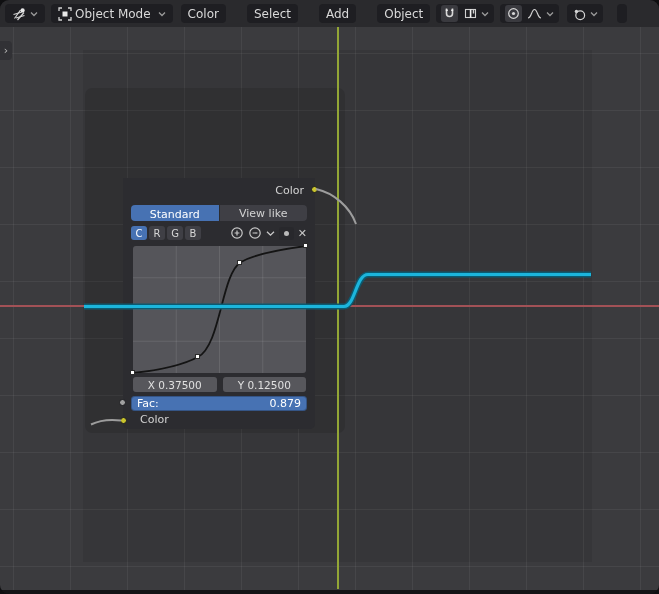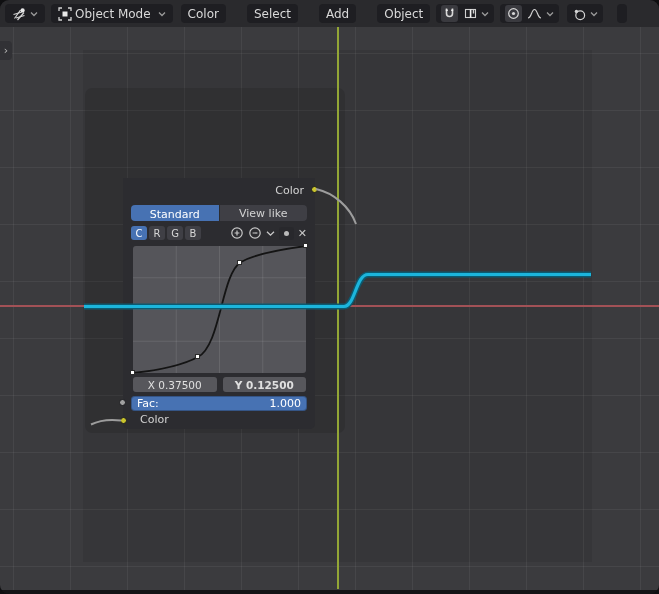--- a/index.html
+++ b/index.html
@@ -62,21 +62,21 @@
   #clip-btn .dot{width:5px;height:5px;border-radius:50%;background:#b9b9b9;}
   .xglyph{font-size:11px;line-height:1;}
 
   #curve-widget{position:absolute;left:10px;top:85px;width:173px;height:127px;background:#55555a;border-radius:3px;}
   #curve-widget svg{position:absolute;left:0;top:0;}
   .cpt{position:absolute;width:5px;height:5px;background:#ffffff;border:1px solid #2b2b2b;}
 
   #xy-row{position:absolute;left:10px;top:216px;width:173px;height:15px;display:flex;justify-content:center;}
   .xyfield{flex:1;background:#57575c;border-radius:3px;color:#e0e0e0;font-size:10.5px;
            display:flex;align-items:center;justify-content:center;}
-  .xyfield+.xyfield{margin-left:6px;font-weight:bold;}
+  .xyfield+.xyfield{margin-left:6px;}
 
   #fac-slider{position:absolute;left:8px;top:235px;width:176px;height:15px;background:#4772b3;border-radius:4px;
               display:flex;align-items:center;color:#fff;font-size:11px;padding:0 6px;box-shadow:inset 0 0 0 1px rgba(0,0,0,0.25);}
   #fac-slider .val{margin-left:auto;}
 
   .in-row{position:absolute;left:17px;top:252px;color:#d2d2d2;font-size:11px;}
 
   .socket{position:absolute;width:7px;height:7px;border-radius:50%;border:1px solid #19191c;}
   .sock-yellow{background:#c9c42d;} .sock-gray{background:#a0a0a0;}
 
@@ -281,21 +281,21 @@
         <div class="xyfield">
             <span>X 0.37500</span>
           </div>
         <div class="xyfield">
             <span>Y 0.12500</span>
           </div>
       </div>
 
       <div id="fac-slider">
         <span>Fac:</span>
-        <span class="val">1.000</span>
+        <span class="val">0.879</span>
       </div>
 
       <div class="in-row">Color</div>
 
       <span class="socket sock-yellow" style="left:188px;top:24.5px;"></span>
       <span class="socket sock-gray" style="left:-4px;top:238px;"></span>
       <span class="socket sock-yellow" style="left:-3px;top:256px;"></span>
     </div>
 
     <svg id="links" width="659" height="563" viewBox="0 0 659 563">

